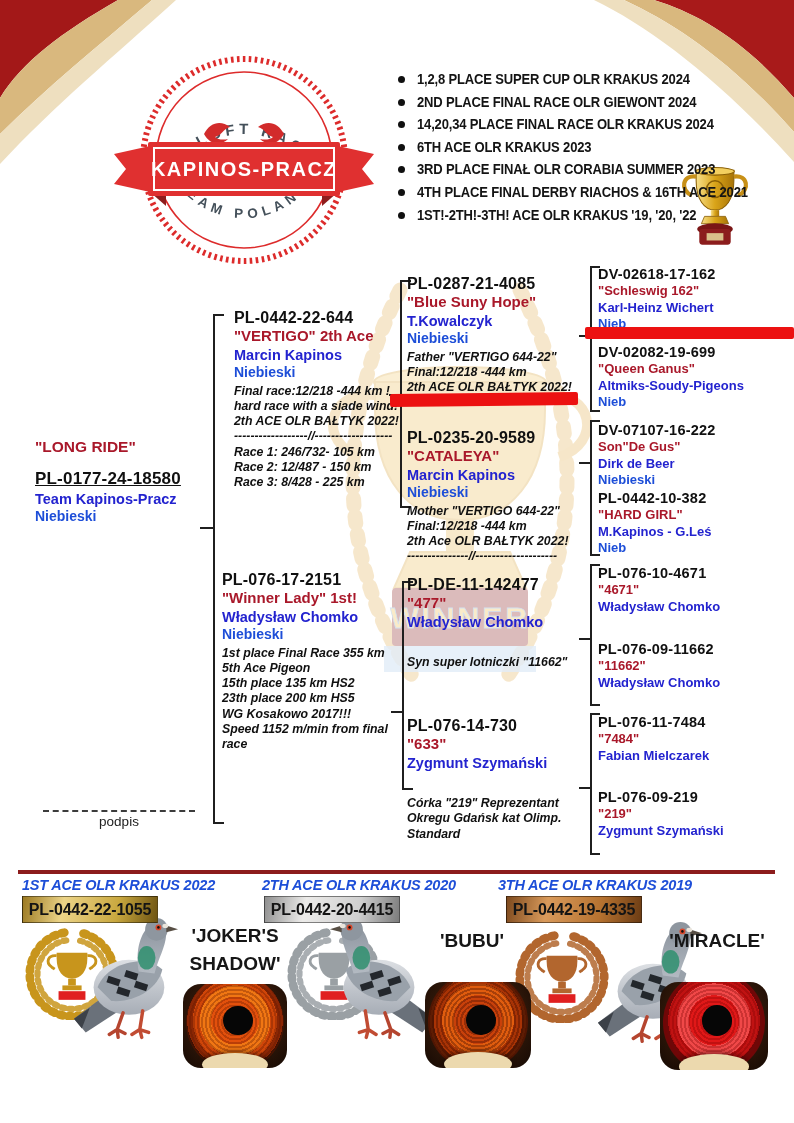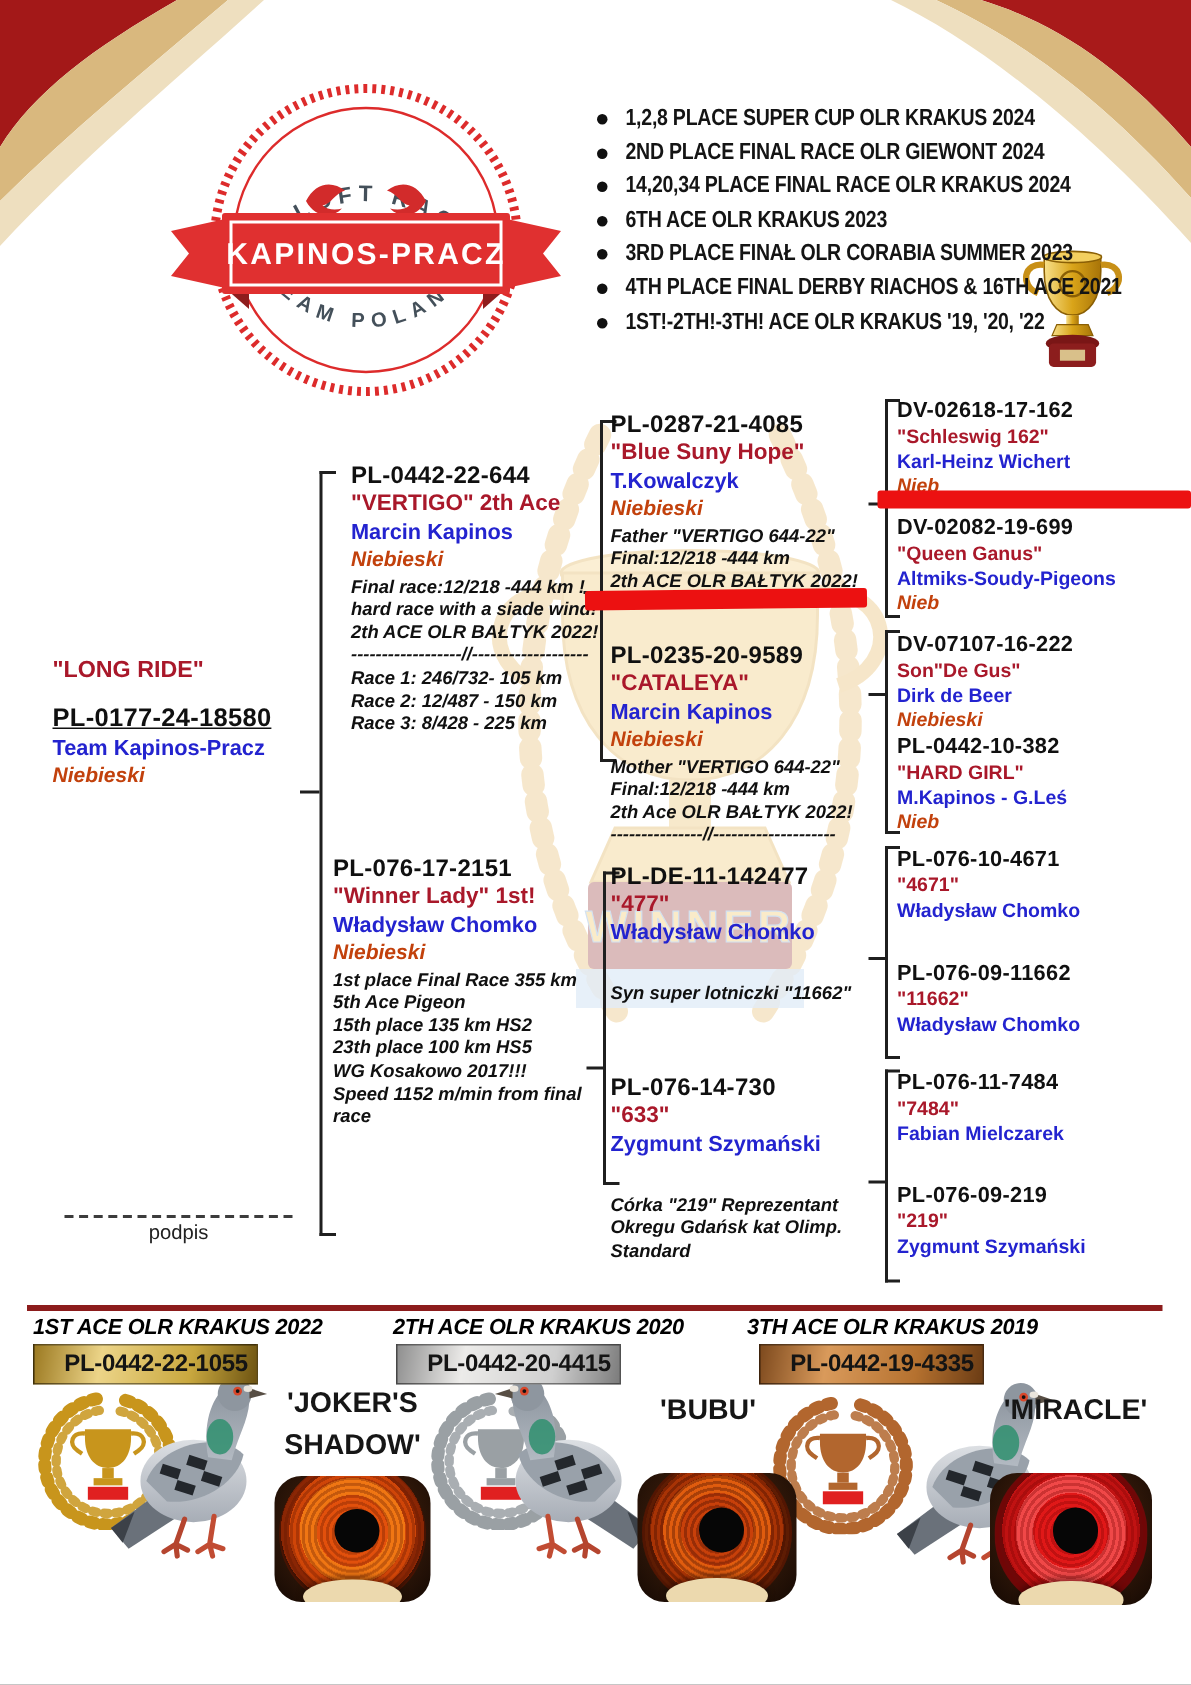--- a/index.html
+++ b/index.html
@@ -14,44 +14,44 @@
   .ach li{display:flex;align-items:flex-start;margin-bottom:5.6px;}
   .ach .dot{width:7px;height:7px;border-radius:50%;background:#101010;margin:6px 12px 0 0;flex:0 0 auto;}
   .ach .txt{font-weight:800;font-size:15.5px;line-height:17px;letter-spacing:-0.2px;
             transform:scaleX(.84);transform-origin:left top;white-space:nowrap;color:#141414;}
 
   
   .pbox{position:absolute;z-index:2;}
   .ring{font-weight:700;color:#101010;font-size:16px;letter-spacing:.2px;line-height:1.2;}
   .pname{font-weight:700;color:#a9182a;font-size:15px;line-height:1.25;}
   .fancier{font-weight:700;color:#2323cf;font-size:14.5px;line-height:1.25;}
-  .cline{font-weight:700;color:#c2410c;font-size:14px;line-height:1.25;min-height:2px;font-style:italic;}
+  .cline{font-weight:700;color:#1d4ed8;font-size:14px;line-height:1.25;min-height:2px;}
   .details{font-weight:700;font-style:italic;font-size:12.3px;line-height:1.24;white-space:pre-line;color:#101010;margin-top:2px;}
   .subject .pname{font-size:15.5px;margin-bottom:13px;}
   .subject .ring{font-size:17px;text-decoration:underline;}
   .subject .details{font-size:11.9px;letter-spacing:-0.2px;}
   .g3 .ring{font-size:14.5px;}
   .g3 .pname{font-size:13px;}
   .g3 .fancier{font-size:13px;}
   .g3 .cline{font-size:13px;}
   .gap-top{margin-top:24px;}
 
   .ln{position:absolute;background:#1f1f1f;z-index:1;}
   .redbar{position:absolute;background:#ec1111;z-index:3;border-radius:2px;}
 
   
   .sigline{position:absolute;left:43px;top:810px;width:152px;border-top:2px dashed #3c3c3c;z-index:2;}
   .siglabel{position:absolute;left:43px;top:814px;width:152px;text-align:center;font-size:13.5px;color:#222;z-index:2;}
 
   
   .divider{position:absolute;left:18px;top:870px;width:757px;height:4px;background:#8c1c1c;z-index:2;}
   .champ-title{position:absolute;top:877px;width:190px;text-align:center;font-style:italic;font-weight:800;
-               font-size:14.5px;color:#000000;letter-spacing:-0.2px;z-index:4;white-space:nowrap;}
+               font-size:14.5px;color:#1d4ed8;letter-spacing:-0.2px;z-index:4;white-space:nowrap;}
   .plate{position:absolute;top:896px;width:134px;height:25px;display:flex;align-items:center;justify-content:center;
-         font-weight:800;font-size:16px;color:#141414;border:1px solid rgba(0,0,0,.45);z-index:4;letter-spacing:-0.2px;padding-left:14px;}
+         font-weight:800;font-size:16px;color:#141414;border:1px solid rgba(0,0,0,.45);z-index:4;letter-spacing:-0.2px;}
   .plate.gold{background:linear-gradient(100deg,#9c7a22,#ecd488 30%,#c9a83f 70%,#6e5412);}
   .plate.silver{background:linear-gradient(100deg,#8f8f8f,#ecebe9 30%,#cfcfcf 70%,#7c7c7c);}
   .plate.bronze{background:linear-gradient(100deg,#7e4a1e,#d99a5b 30%,#b5712f 70%,#6b3c14);}
   .champ-name{position:absolute;font-weight:800;font-size:19px;color:#161616;text-align:center;
               white-space:pre-line;line-height:1.45;z-index:4;}
   .wreath{position:absolute;z-index:2;}
   .wreath.gold{color:#c8951c;}
   .wreath.silver{color:#9aa0a4;}
   .wreath.bronze{color:#b2662e;}
   .pigeon{position:absolute;z-index:3;}
@@ -275,21 +275,21 @@
 Race 3: 8/428 - 225 km</div>
   </div>
   <div class="pbox" style="left:222px;top:570px;width:176px">
     <div class="ring">PL-076-17-2151</div>
     <div class="pname">"Winner Lady" 1st!</div>
     <div class="fancier">Władysław Chomko</div>
     <div class="cline">Niebieski</div>
     <div class="details">1st place Final Race 355 km
 5th Ace Pigeon
 15th place 135 km HS2
-23th place 100 km HS5
+23th place 200 km HS5
 WG Kosakowo 2017!!!
 Speed  1152 m/min from final
 race</div>
   </div>
 
   <div class="pbox" style="left:407px;top:274px;width:178px">
     <div class="ring">PL-0287-21-4085</div>
     <div class="pname">"Blue Suny Hope"</div>
     <div class="fancier">T.Kowalczyk</div>
     <div class="cline">Niebieski</div>

